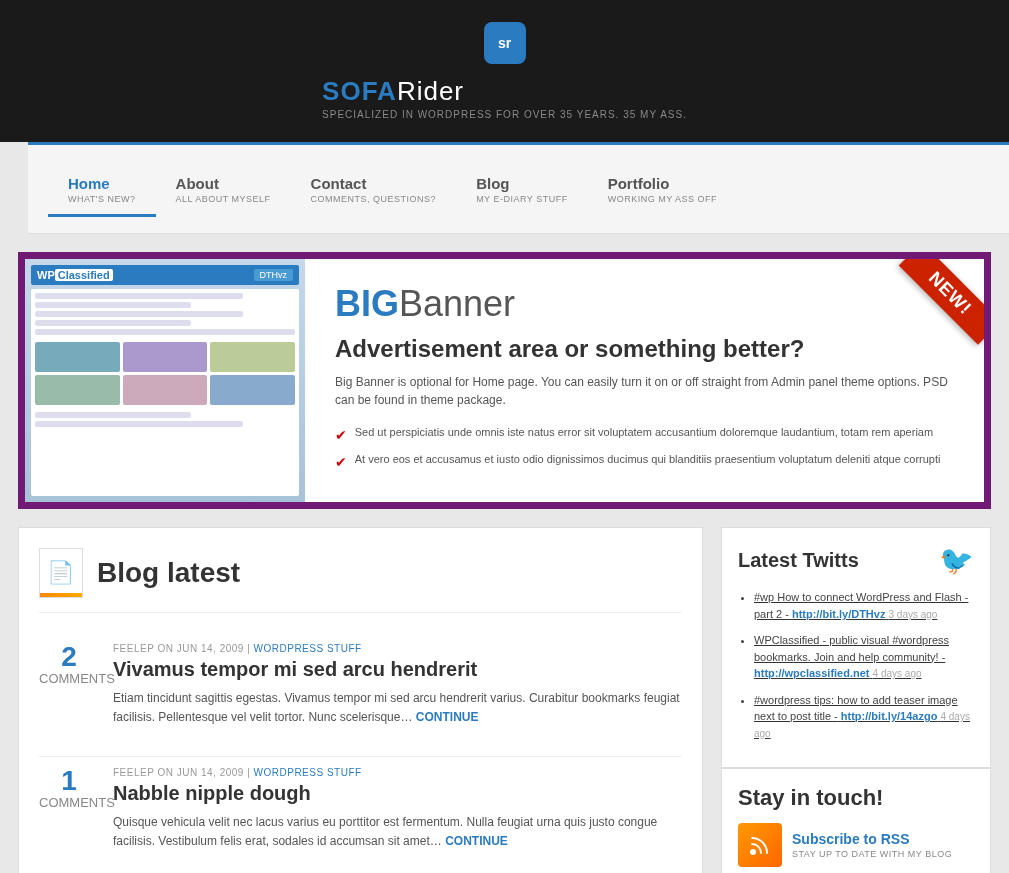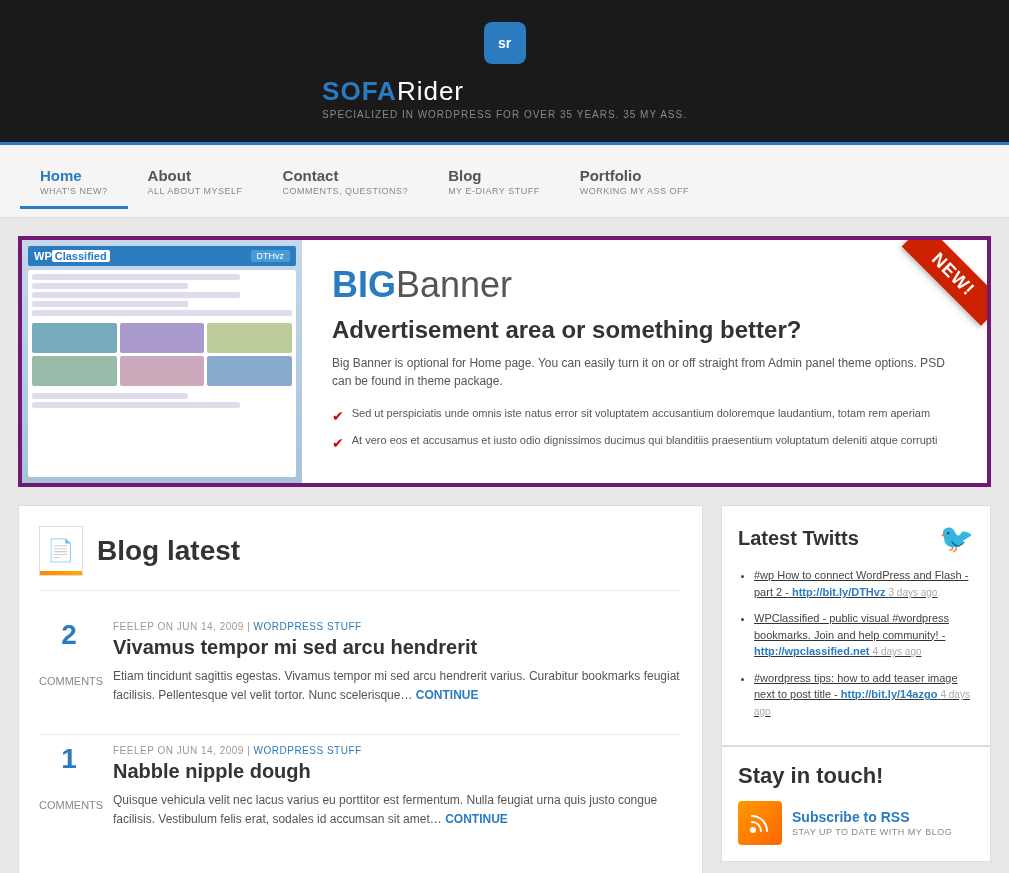--- a/index.html
+++ b/index.html
@@ -40,23 +40,24 @@
       letter-spacing: 1px;
       text-transform: uppercase;
       margin-top: 2px;
     }
 
     
     #nav {
       background: #f5f5f5;
       border-bottom: 1px solid #ddd;
       border-top: 3px solid #2a7bbf;
-      padding: 8px 20px;
+      padding: 16px 20px;
       display: flex;
       align-items: stretch;
+      margin-left: 28px;
     }
     .nav-item {
       padding: 14px 20px 10px;
       cursor: pointer;
       text-decoration: none;
       color: #555;
       display: flex;
       flex-direction: column;
       border-bottom: 3px solid transparent;
     }
@@ -73,21 +74,21 @@
       text-transform: uppercase;
       color: #888;
       letter-spacing: 0.5px;
       margin-top: 2px;
     }
 
     
     #banner-section {
       background: white;
       margin: 18px 18px 0;
-      border: 4px solid #701a75;
+      border: 7px solid #701a75;
       display: flex;
       align-items: stretch;
       overflow: hidden;
       position: relative;
       min-height: 200px;
     }
     #banner-image {
       width: 280px;
       min-height: 200px;
       background: #b0c8e0;
@@ -252,24 +253,23 @@
       text-align: center;
       flex-shrink: 0;
     }
     .comment-count {
       font-size: 28px;
       font-weight: bold;
       color: #2a7bbf;
       line-height: 1;
     }
     .comment-label {
-      font-size: 11px;
+      font-size: 13px;
       color: #888;
       text-transform: uppercase;
-      margin-top: 26px;
     }
     .blog-post-content { flex: 1; }
     .post-meta {
       font-size: 10px;
       color: #999;
       text-transform: uppercase;
       letter-spacing: 0.5px;
       margin-bottom: 4px;
     }
     .post-meta a { color: #2a7bbf; text-decoration: none; }

